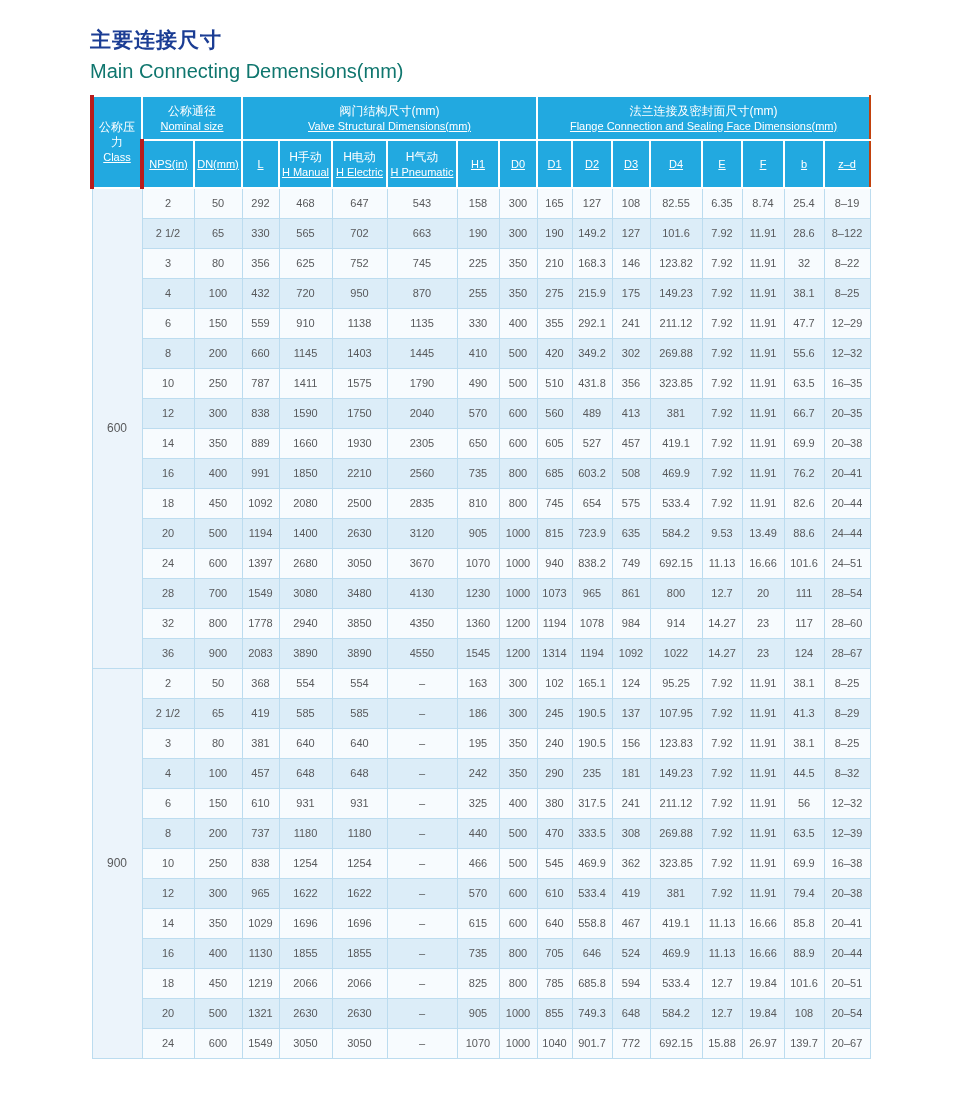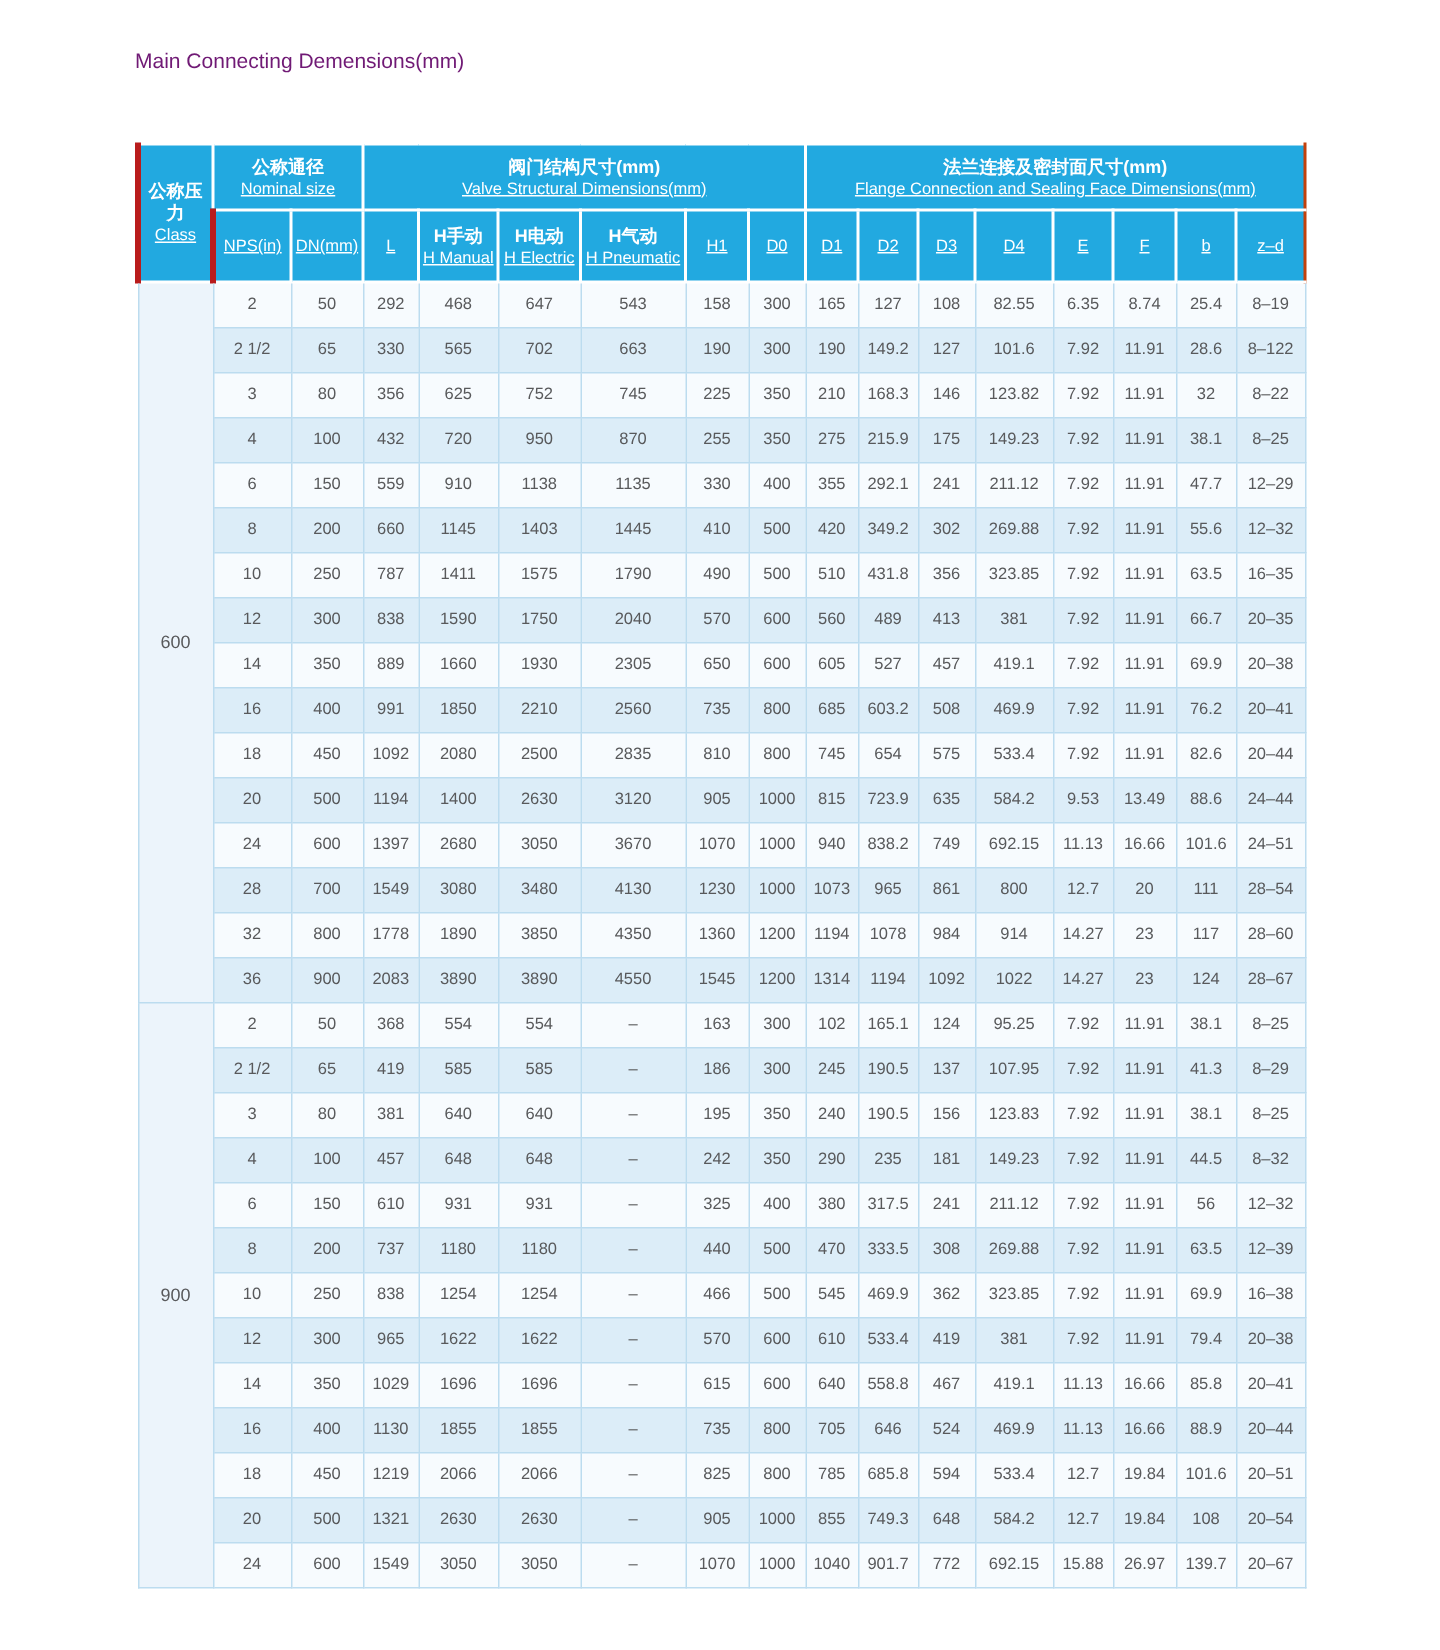--- a/index.html
+++ b/index.html
@@ -12,41 +12,41 @@
     position: relative;
     width: 960px; height: 1100px;
     overflow: hidden;
   }
   .titles { position: absolute; left: 90px; top: 26px; }
   .title-zh {
     font-size: 21px; font-weight: bold; color: #1b3d94;
     letter-spacing: 1px;
   }
   .title-en {
-    font-size: 14px; color: #701a75; margin-top: 6px;
+    font-size: 20px; color: #0f766e; margin-top: 6px;
   }
   table.dim-table {
     position: absolute; left: 90px; top: 95px;
     width: 778px;
     border-collapse: collapse;
     table-layout: fixed;
     border-bottom: 1px solid #b9c4cc;
   }
   thead th {
     background: #22a9e0;
     color: #ffffff;
     font-weight: normal;
     border: 2px solid #ffffff;
     text-align: center;
     vertical-align: middle;
     padding: 2px 0;
   }
   thead tr.group-row th { height: 44px; }
   thead tr.sub-row th { height: 48px; }
-  thead .zh { font-size: 12px; line-height: 15px; display: block; font-weight: bold; }
+  thead .zh { font-size: 12px; line-height: 15px; display: block; }
   thead .en { font-size: 11px; line-height: 14px; display: block; text-decoration: underline; }
   thead th:first-child { border-left: 4px solid #b91c1c; }
   thead th:last-child { border-right: 2px solid #c2410c; }
   tbody td {
     height: 30px;
     text-align: center;
     vertical-align: middle;
     font-size: 11px;
     color: #58595b;
     border: 1px solid #bcdcef;
@@ -60,20 +60,21 @@
     color: #58595b;
     border: 1px solid #bcdcef;
   }
 </style>
 </head>
 <body>
 
 <div class="page">
 
   <div class="titles">
+    <div class="title-zh">主要连接尺寸</div>
     <div class="title-en">Main Connecting Demensions(mm)</div>
   </div>
 
   <table class="dim-table">
     <colgroup>
       <col style="width:50px">
         <col style="width:52px">
         <col style="width:48px">
       <col style="width:37px">
         <col style="width:53px">
@@ -414,21 +415,21 @@
           <td>800</td>
           <td>12.7</td>
           <td>20</td>
           <td>111</td>
           <td>28–54</td>
         </tr>
         <tr>
           <td>32</td>
           <td>800</td>
           <td>1778</td>
-          <td>1890</td>
+          <td>2940</td>
           <td>3850</td>
           <td>4350</td>
           <td>1360</td>
           <td>1200</td>
           <td>1194</td>
           <td>1078</td>
           <td>984</td>
           <td>914</td>
           <td>14.27</td>
           <td>23</td>

